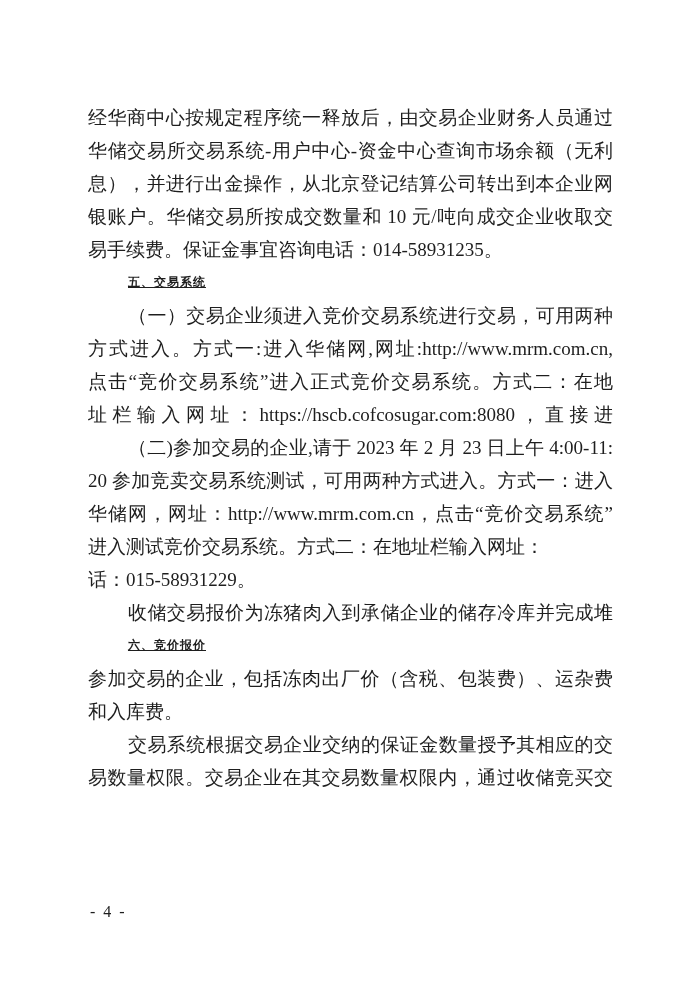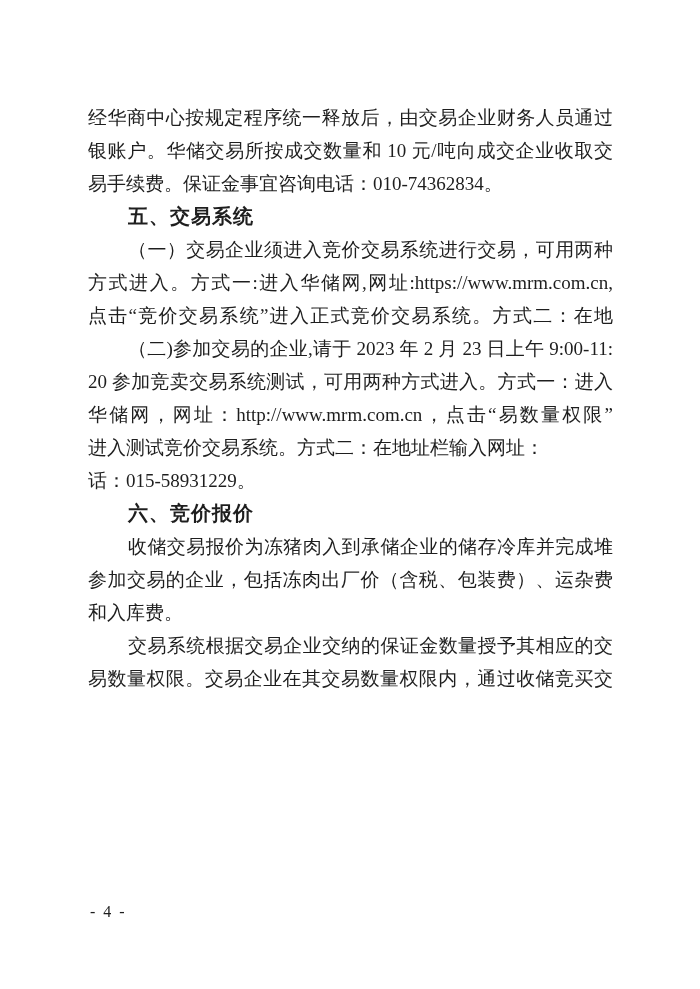--- a/index.html
+++ b/index.html
@@ -33,51 +33,55 @@
   .line.justify {
     text-align: justify;
     text-align-last: justify;
   }
   .line.indent {
     padding-left: 40px;
   }
   .line.heading {
     font-family: "Liberation Sans", "DejaVu Sans", sans-serif;
     font-weight: 700;
-    font-size: 20px;
+    font-size: 12px;
     letter-spacing: 1px;
+    text-decoration: underline;
   }
   .page-number {
     position: absolute;
     left: 90px;
     top: 903px;
     font-family: "Liberation Serif", "DejaVu Serif", serif;
     font-size: 16px;
     color: #1e1e1e;
     letter-spacing: 2px;
   }
 </style>
 </head>
 <body>
 
 <div class="doc-page">
   <div class="doc-body">
       <div class="line justify">经华商中心按规定程序统一释放后，由交易企业财务人员通过</div>
+      <div class="line justify">华储交易所交易系统-用户中心-资金中心查询市场余额（无利</div>
+      <div class="line justify">息），并进行出金操作，从北京登记结算公司转出到本企业网</div>
       <div class="line justify">银账户。华储交易所按成交数量和 10 元/吨向成交企业收取交</div>
-      <div class="line">易手续费。保证金事宜咨询电话：010-74362834。</div>
+      <div class="line">易手续费。保证金事宜咨询电话：014-58931235。</div>
       <div class="line heading indent">五、交易系统</div>
       <div class="line indent justify">（一）交易企业须进入竞价交易系统进行交易，可用两种</div>
-      <div class="line justify">方式进入。方式一:进入华储网,网址:https://www.mrm.com.cn,</div>
+      <div class="line justify">方式进入。方式一:进入华储网,网址:http://www.mrm.com.cn,</div>
       <div class="line justify">点击“竞价交易系统”进入正式竞价交易系统。方式二：在地</div>
-      <div class="line indent justify">（二)参加交易的企业,请于 2023 年 2 月 23 日上午 9:00-11:</div>
+      <div class="line justify">址栏输入网址：https://hscb.cofcosugar.com:8080，直接进</div>
+      <div class="line indent justify">（二)参加交易的企业,请于 2023 年 2 月 23 日上午 4:00-11:</div>
       <div class="line justify">20 参加竞卖交易系统测试，可用两种方式进入。方式一：进入</div>
-      <div class="line justify">华储网，网址：http://www.mrm.com.cn，点击“易数量权限”</div>
+      <div class="line justify">华储网，网址：http://www.mrm.com.cn，点击“竞价交易系统”</div>
       <div class="line">进入测试竞价交易系统。方式二：在地址栏输入网址：</div>
       <div class="line">话：015-58931229。</div>
+      <div class="line indent justify">收储交易报价为冻猪肉入到承储企业的储存冷库并完成堆</div>
       <div class="line heading indent">六、竞价报价</div>
-      <div class="line indent justify">收储交易报价为冻猪肉入到承储企业的储存冷库并完成堆</div>
       <div class="line justify">参加交易的企业，包括冻肉出厂价（含税、包装费）、运杂费</div>
       <div class="line">和入库费。</div>
       <div class="line indent justify">交易系统根据交易企业交纳的保证金数量授予其相应的交</div>
       <div class="line justify">易数量权限。交易企业在其交易数量权限内，通过收储竞买交</div>
     </div>
   <div class="page-number">- 4 -</div>
 </div>
 
 </body></html>

